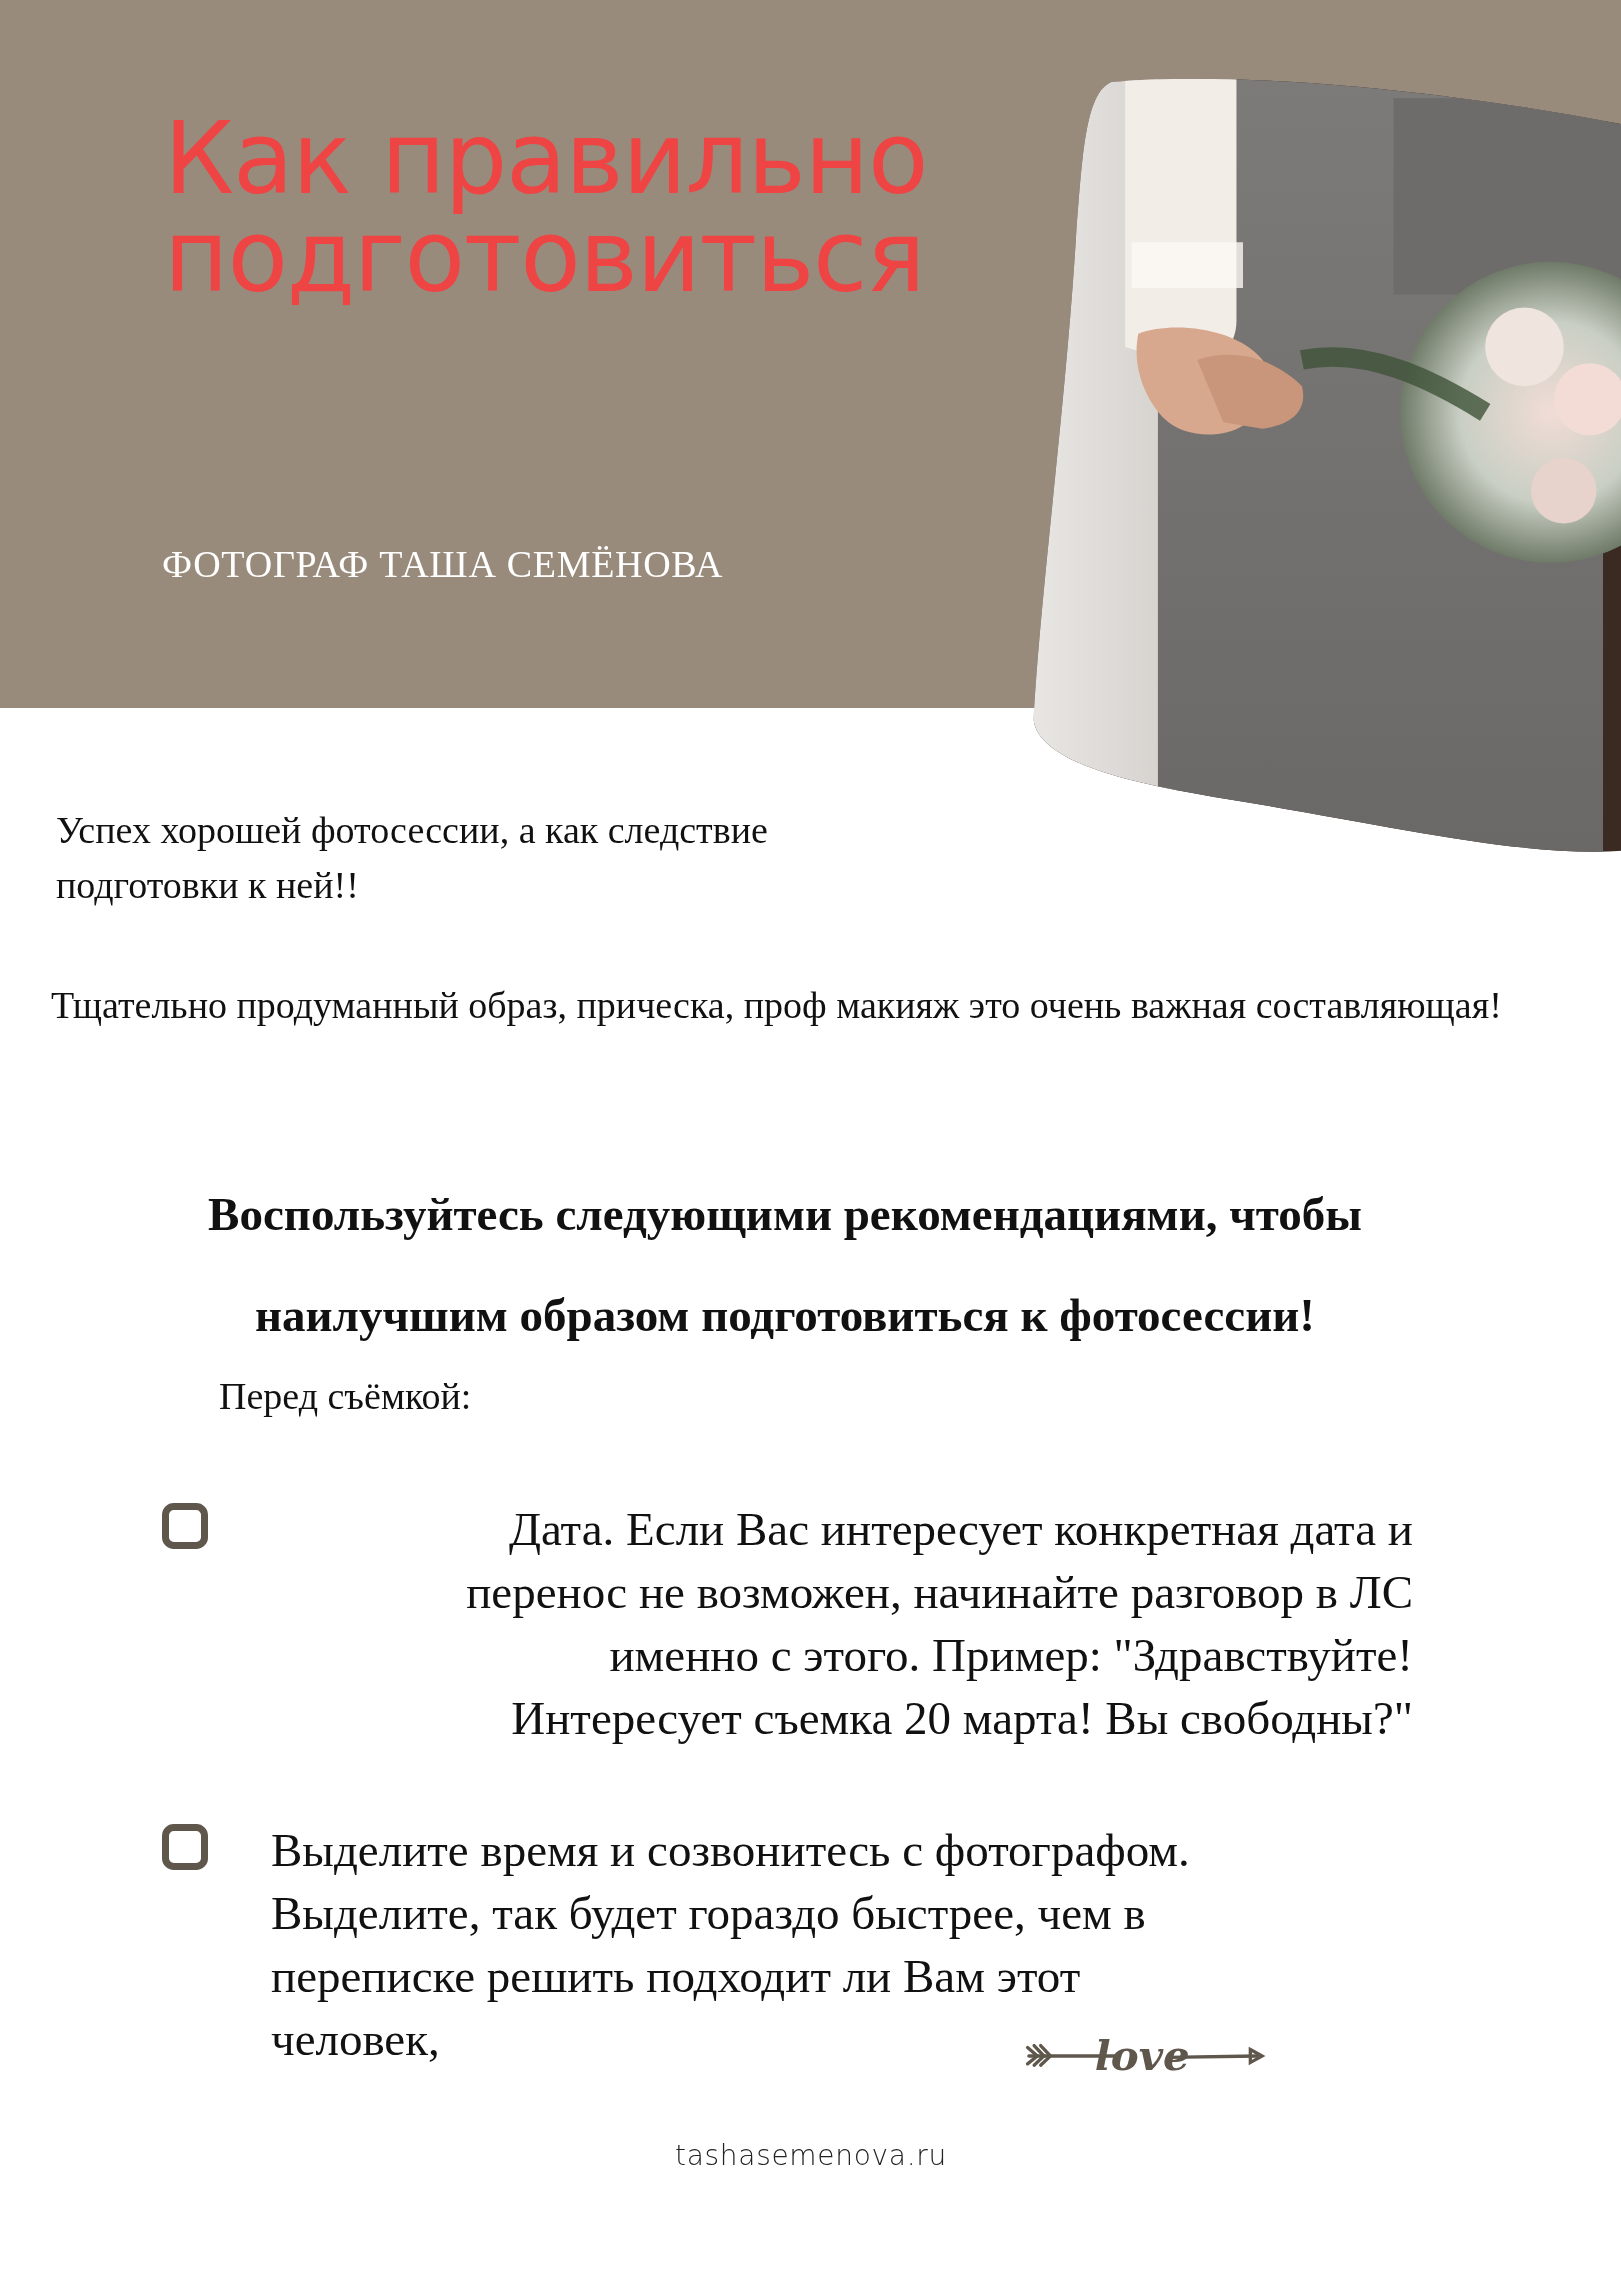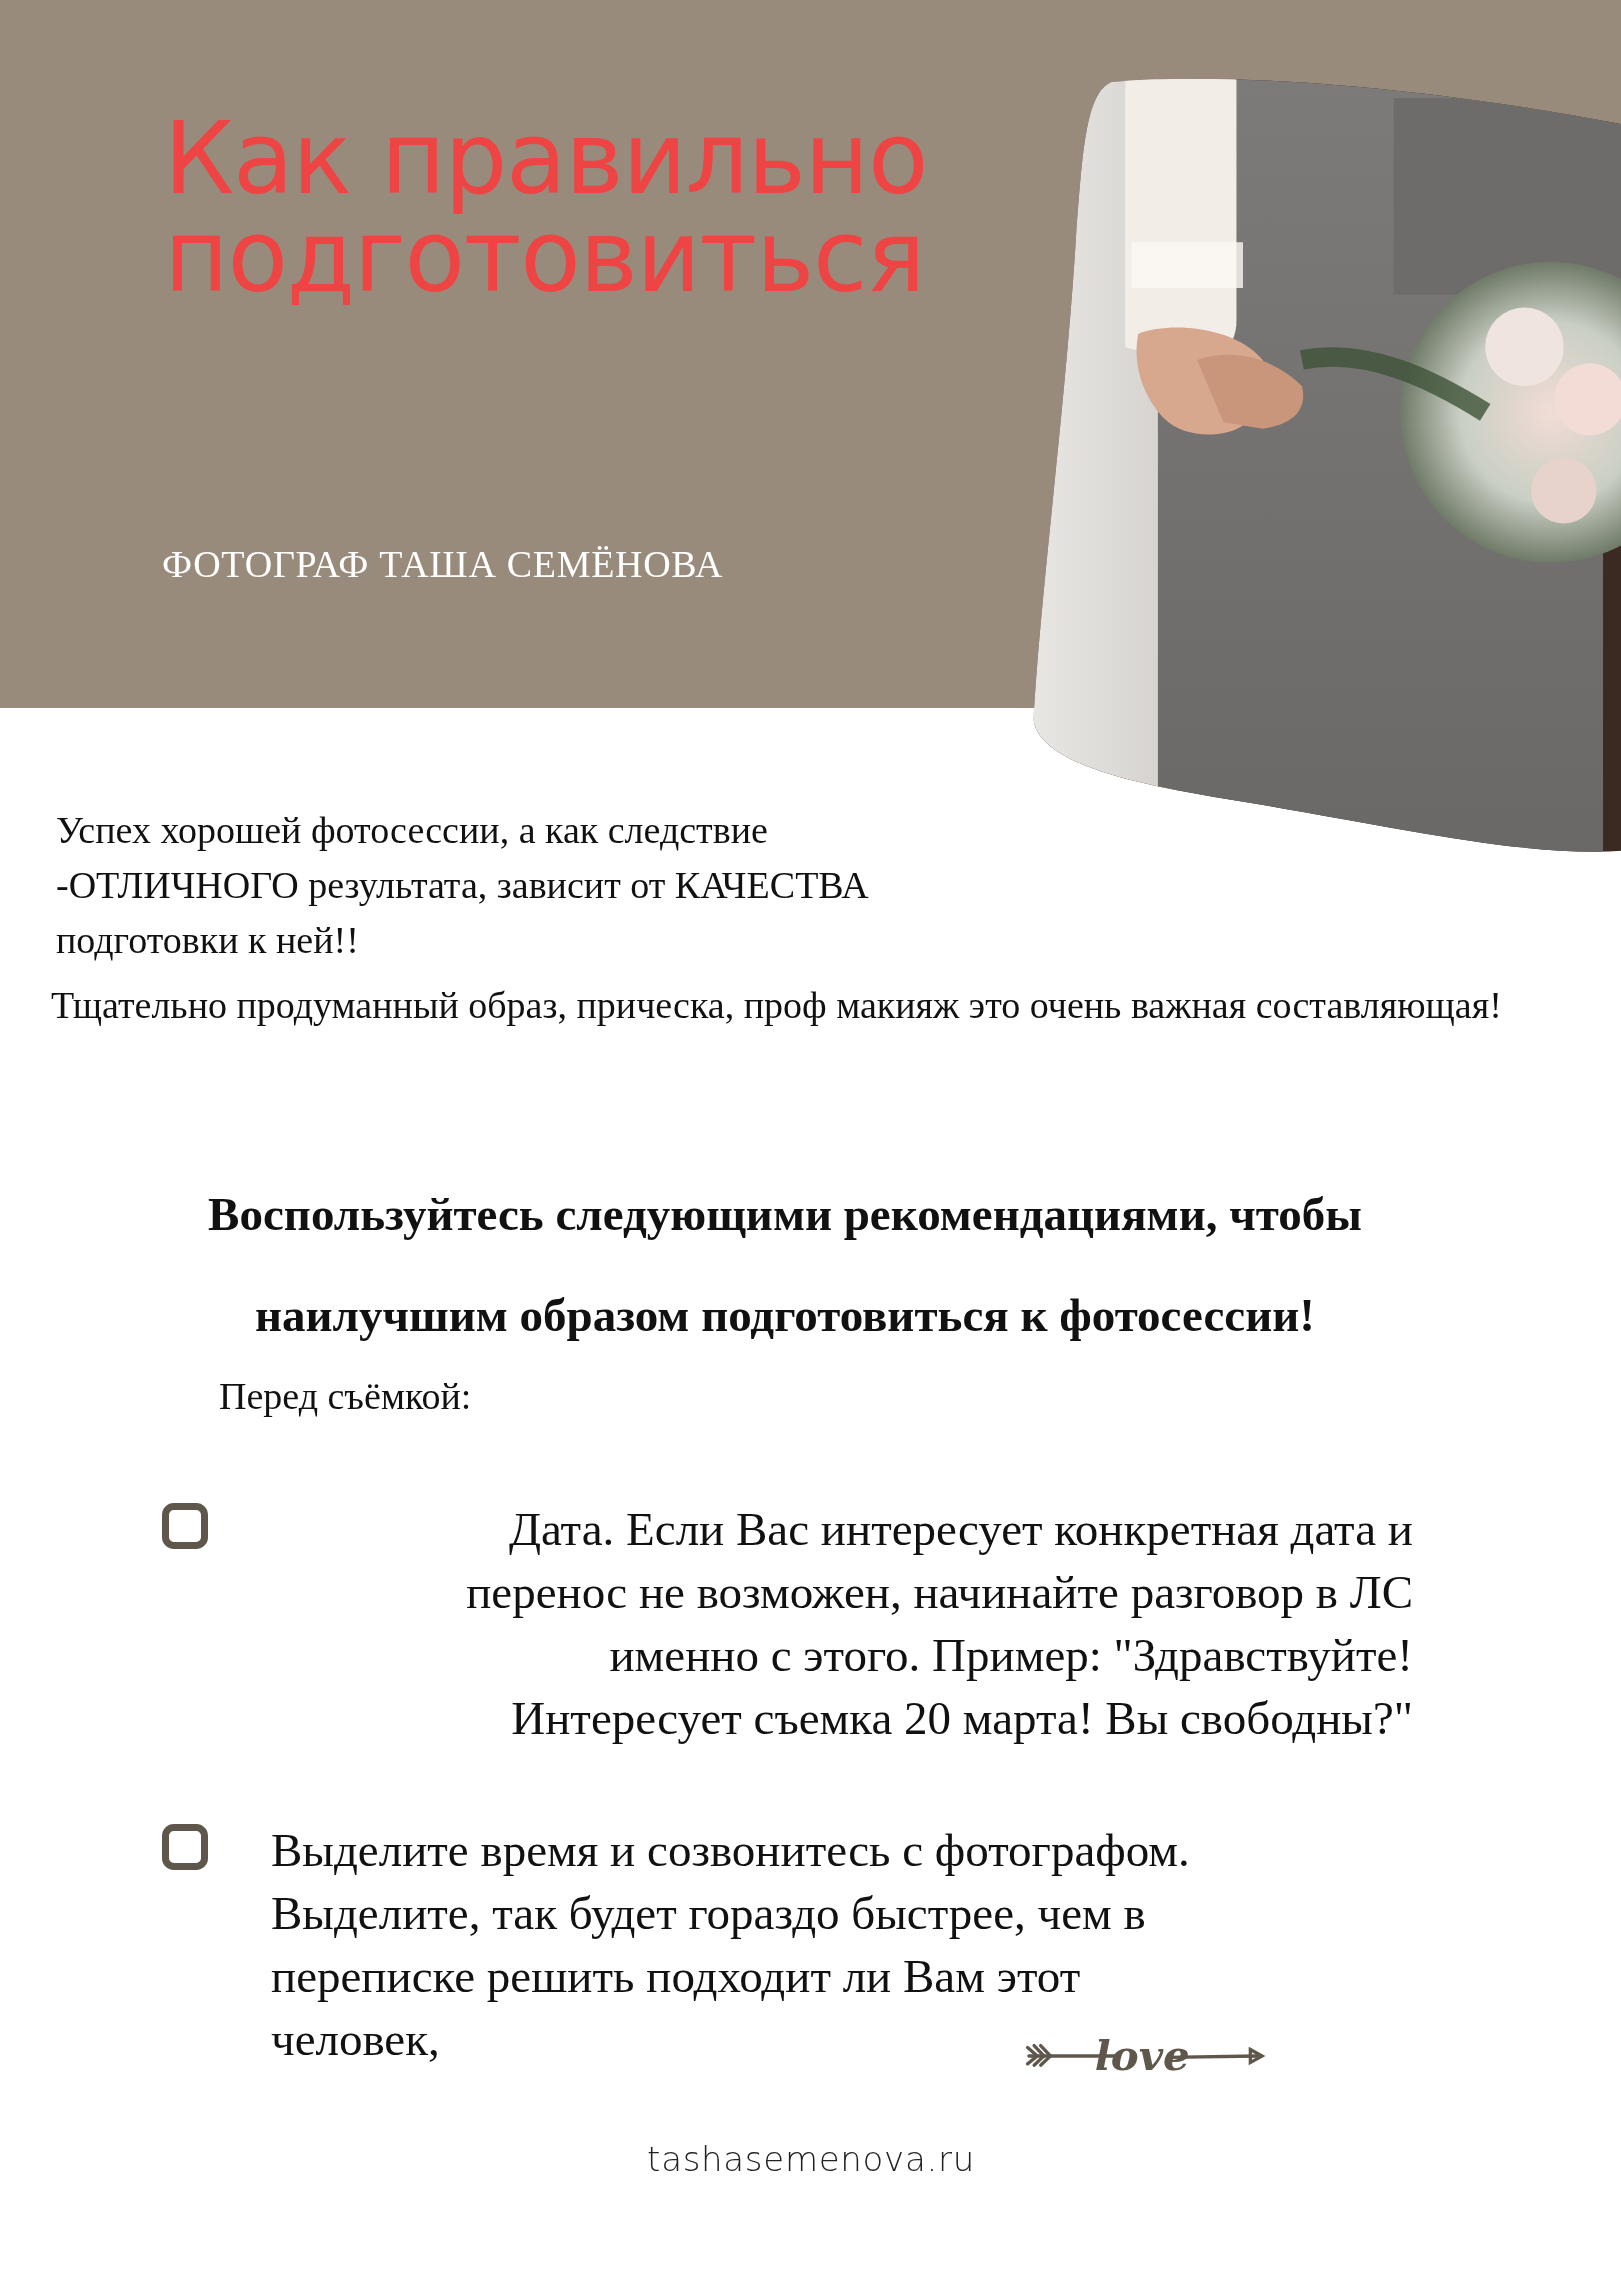--- a/index.html
+++ b/index.html
@@ -64,21 +64,21 @@
       position: absolute; font-family: "Liberation Serif", serif;
       font-size: 47px; line-height: 63px; color: #111111; width: 1145px;
     }
     .check-text span { display: block; white-space: nowrap; }
     .love {
       position: absolute; left: 1021px; top: 2018px; width: 249px; height: 72px;
     }
     .footer-url {
       position: absolute; left: 0; top: 2139px; width: 1622px; text-align: center;
       font-family: "DejaVu Sans", "Liberation Sans", sans-serif; font-weight: 300;
-      font-size: 34px; color: #222222; letter-spacing: 0.7px;
+      font-size: 28px; color: #222222; letter-spacing: 0.7px;
     }
   </style>
 </head>
 <body>
 
 <div class="header-band"></div>
 
 <h1 class="title">
   <span class="line">Как правильно</span>
   <span class="line">подготовиться</span>
@@ -119,21 +119,20 @@
       <circle cx="760" cy="420" r="60" fill="#f0e4df"></circle>
       <circle cx="860" cy="500" r="55" fill="#f4dcd6"></circle>
       <circle cx="820" cy="640" r="50" fill="#e8d3cc"></circle>
       <path d="M420,440 C520,420 620,470 700,520" stroke="#3f5238" stroke-width="30" fill="none" opacity="0.8"></path>
     </g>
   </svg>
 </div>
 
 <div class="intro">
   <p>Успех хорошей фотосессии, а как следствие</p>
-  <p>-ОТЛИЧНОГО результата, зависит от КАЧЕСТВА</p>
   <p>подготовки к ней!!</p>
 </div>
 
 <div class="intro2">
   <p>Тщательно продуманный образ, прическа, проф макияж это очень важная составляющая!</p>
 </div>
 
 <div class="callout">
   <span>Воспользуйтесь следующими рекомендациями, чтобы</span>
   <span>наилучшим образом подготовиться к фотосессии!</span>

